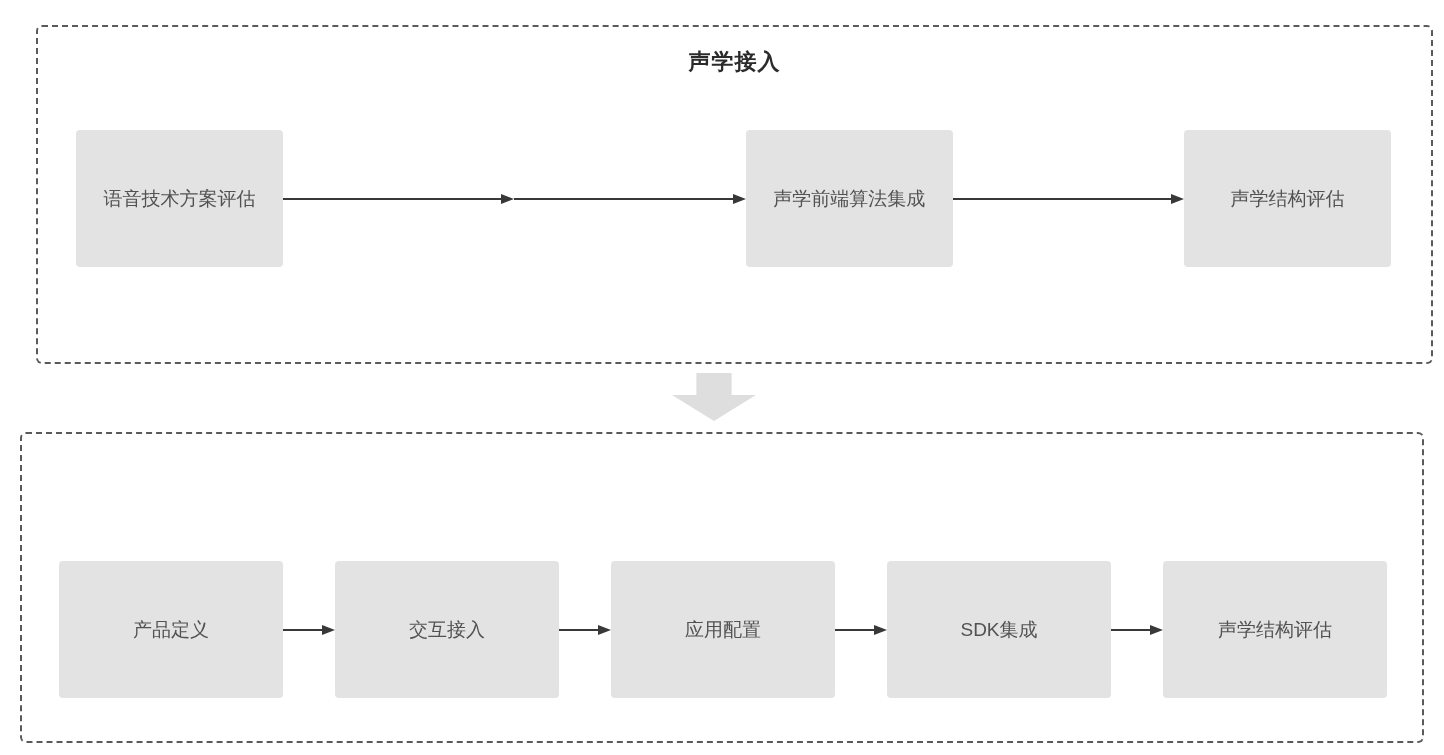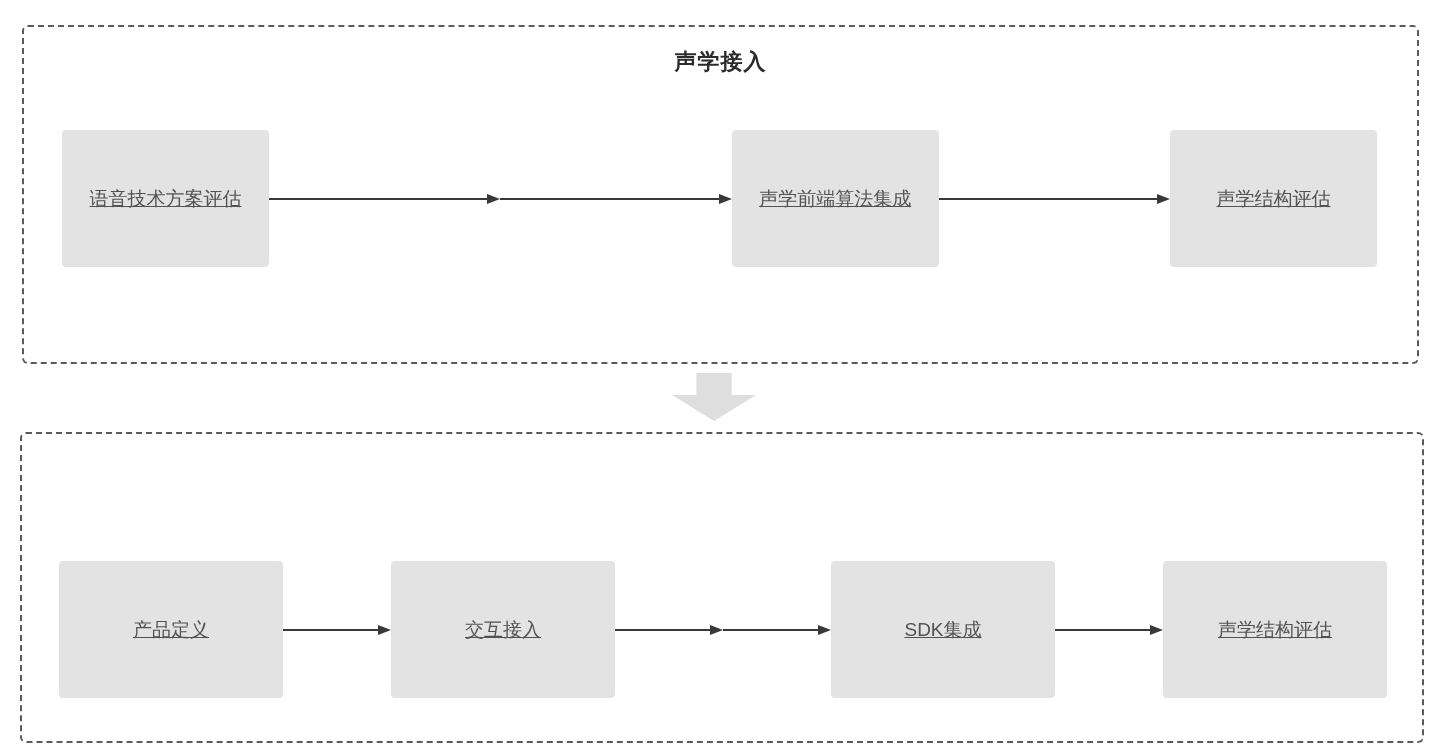--- a/index.html
+++ b/index.html
@@ -20,21 +20,21 @@
     font-family: "Liberation Sans", "DejaVu Sans", sans-serif;
     position: relative;
     overflow: hidden;
   }
   .panel {
     position: absolute;
     border: 2px dashed var(--panel-border);
     border-radius: 6px;
     background: transparent;
   }
-  .panel-top  { left: 22px; top: 25px;  width: 1397px; height: 339px; }
+  .panel-top  { left: 36px; top: 25px;  width: 1397px; height: 339px; }
   .panel-bottom { left: 20px; top: 432px; width: 1404px; height: 311px; }
   .panel-title {
     margin: 0;
     text-align: center;
     font-size: 22px;
     font-weight: bold;
     color: var(--title-text);
     letter-spacing: 1px;
   }
   .panel-top .panel-title    { margin-top: 20px; }
@@ -52,21 +52,20 @@
     flex: none;
     background: var(--box-fill);
     border-radius: 4px;
     display: flex;
     align-items: center;
     justify-content: center;
     font-size: 19px;
     color: var(--box-text);
     text-align: center;
     padding: 16px 6px;
-    text-decoration: underline;
   }
   .panel-top .step-box    { width: 207px; }
   .panel-bottom .step-box { width: 224px; }
   .flow-arrow {
     flex: 1 1 auto;
     display: flex;
     align-items: center;
     height: 137px;
     min-width: 40px;
   }
@@ -125,20 +124,21 @@
         <div class="step-box">产品定义</div>
         <div class="flow-arrow">
           <div class="arrow-line"></div>
           <div class="arrow-head"></div>
         </div>
         <div class="step-box">交互接入</div>
         <div class="flow-arrow">
           <div class="arrow-line"></div>
           <div class="arrow-head"></div>
         </div>
+        <div class="step-box">应用配置</div>
         <div class="flow-arrow">
           <div class="arrow-line"></div>
           <div class="arrow-head"></div>
         </div>
         <div class="step-box">SDK集成</div>
         <div class="flow-arrow">
           <div class="arrow-line"></div>
           <div class="arrow-head"></div>
         </div>
         <div class="step-box">声学结构评估</div>

